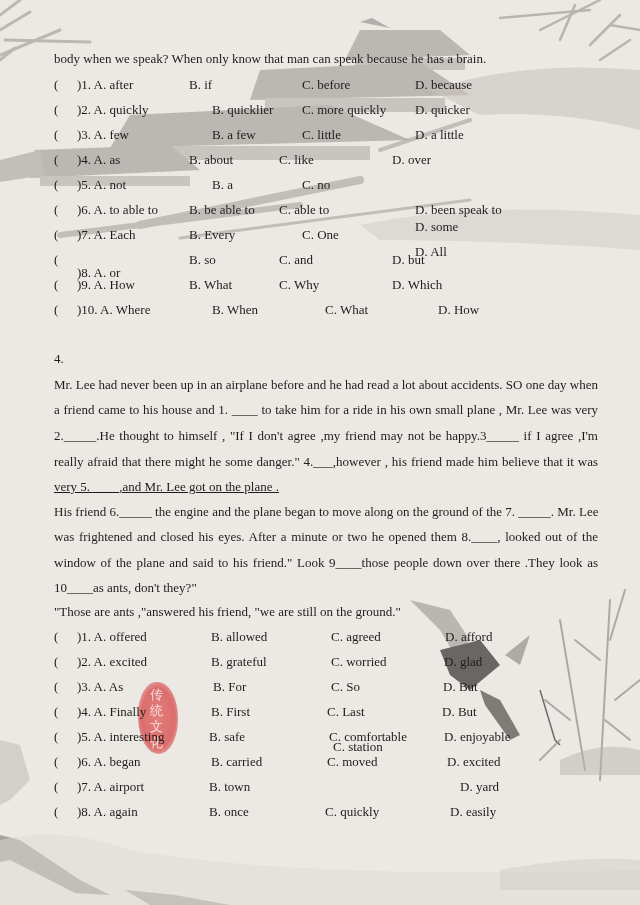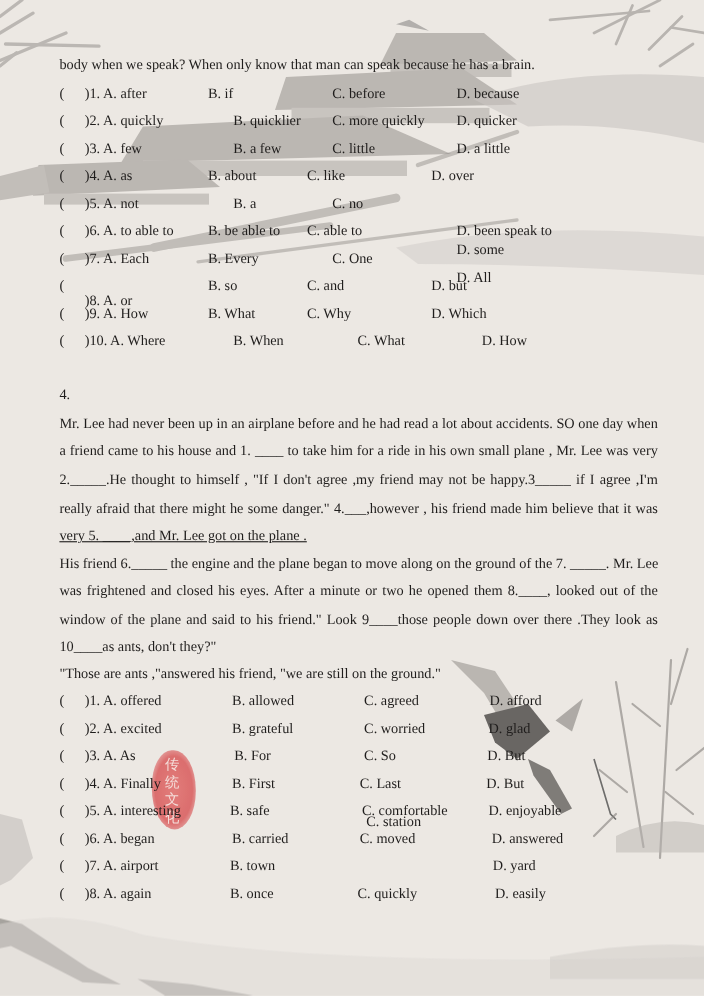--- a/index.html
+++ b/index.html
@@ -225,28 +225,28 @@
       <div class="cell" style="left: 77px; top: 729px;">)5. A. interesting</div>
       <div class="cell" style="left: 209px; top: 729px;">B. safe</div>
       <div class="cell" style="left: 329px; top: 729px;">C. comfortable</div>
       <div class="cell" style="left: 444px; top: 729px;">D. enjoyable</div>
     </div>
     <div>
       <div class="cell" style="left: 54px; top: 754px;">(</div>
       <div class="cell" style="left: 77px; top: 754px;">)6. A. began</div>
       <div class="cell" style="left: 211px; top: 754px;">B. carried</div>
       <div class="cell" style="left: 327px; top: 754px;">C. moved</div>
-      <div class="cell" style="left: 447px; top: 754px;">D. answered</div>
+      <div class="cell" style="left: 447px; top: 754px;">D. excited</div>
     </div>
     <div>
       <div class="cell" style="left: 54px; top: 779px;">(</div>
       <div class="cell" style="left: 77px; top: 779px;">)7. A. airport</div>
       <div class="cell" style="left: 209px; top: 779px;">B. town</div>
       <div class="cell" style="left: 333px; top: 739px;">C. station</div>
-      <div class="cell" style="left: 448px; top: 779px;">D. yard</div>
+      <div class="cell" style="left: 460px; top: 779px;">D. yard</div>
     </div>
     <div>
       <div class="cell" style="left: 54px; top: 804px;">(</div>
       <div class="cell" style="left: 77px; top: 804px;">)8. A. again</div>
       <div class="cell" style="left: 209px; top: 804px;">B. once</div>
       <div class="cell" style="left: 325px; top: 804px;">C. quickly</div>
       <div class="cell" style="left: 450px; top: 804px;">D. easily</div>
     </div>
   </div>
 

